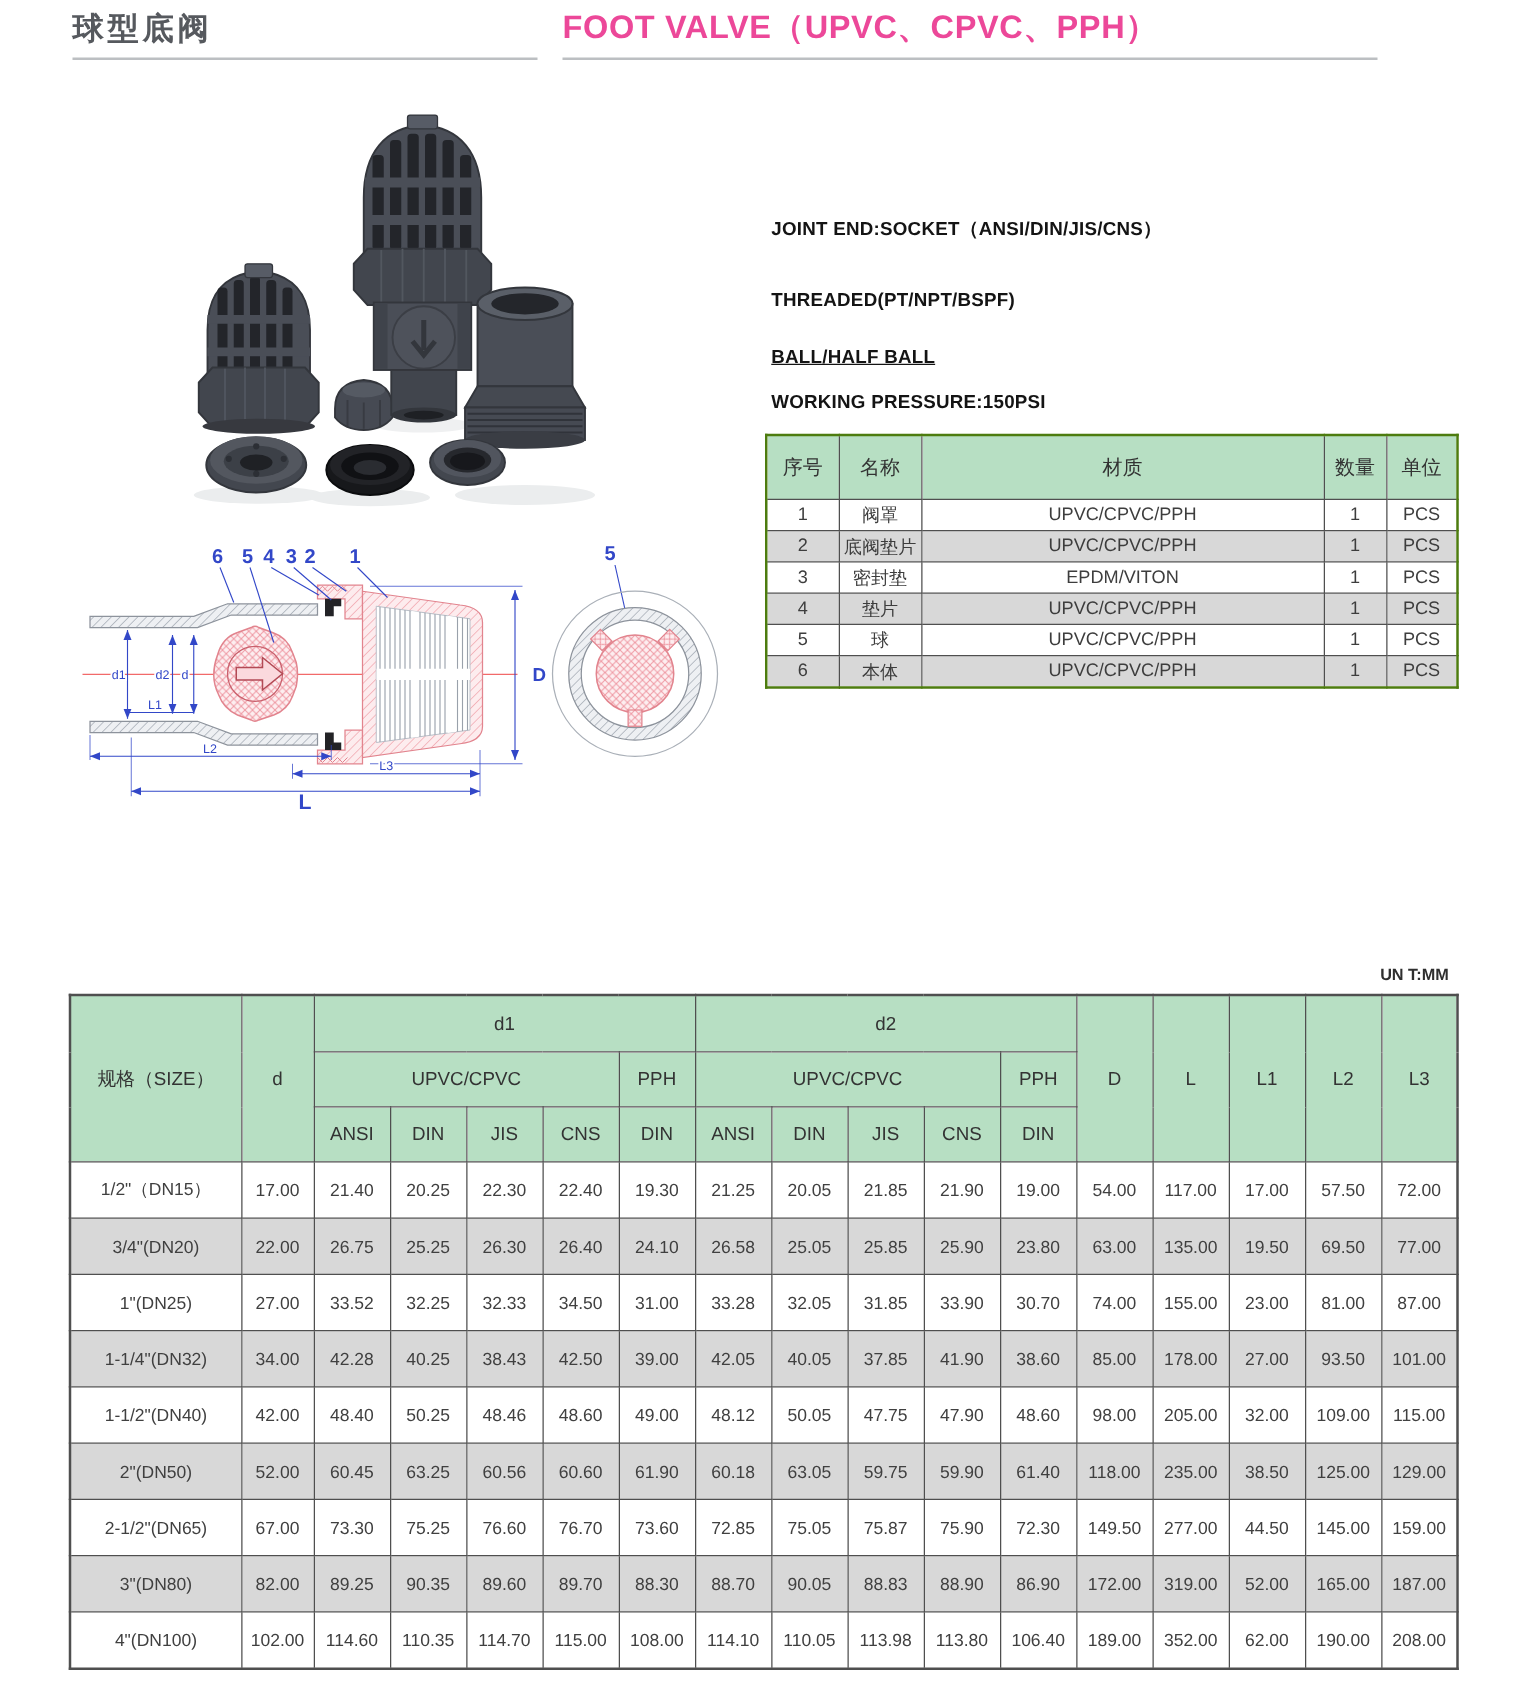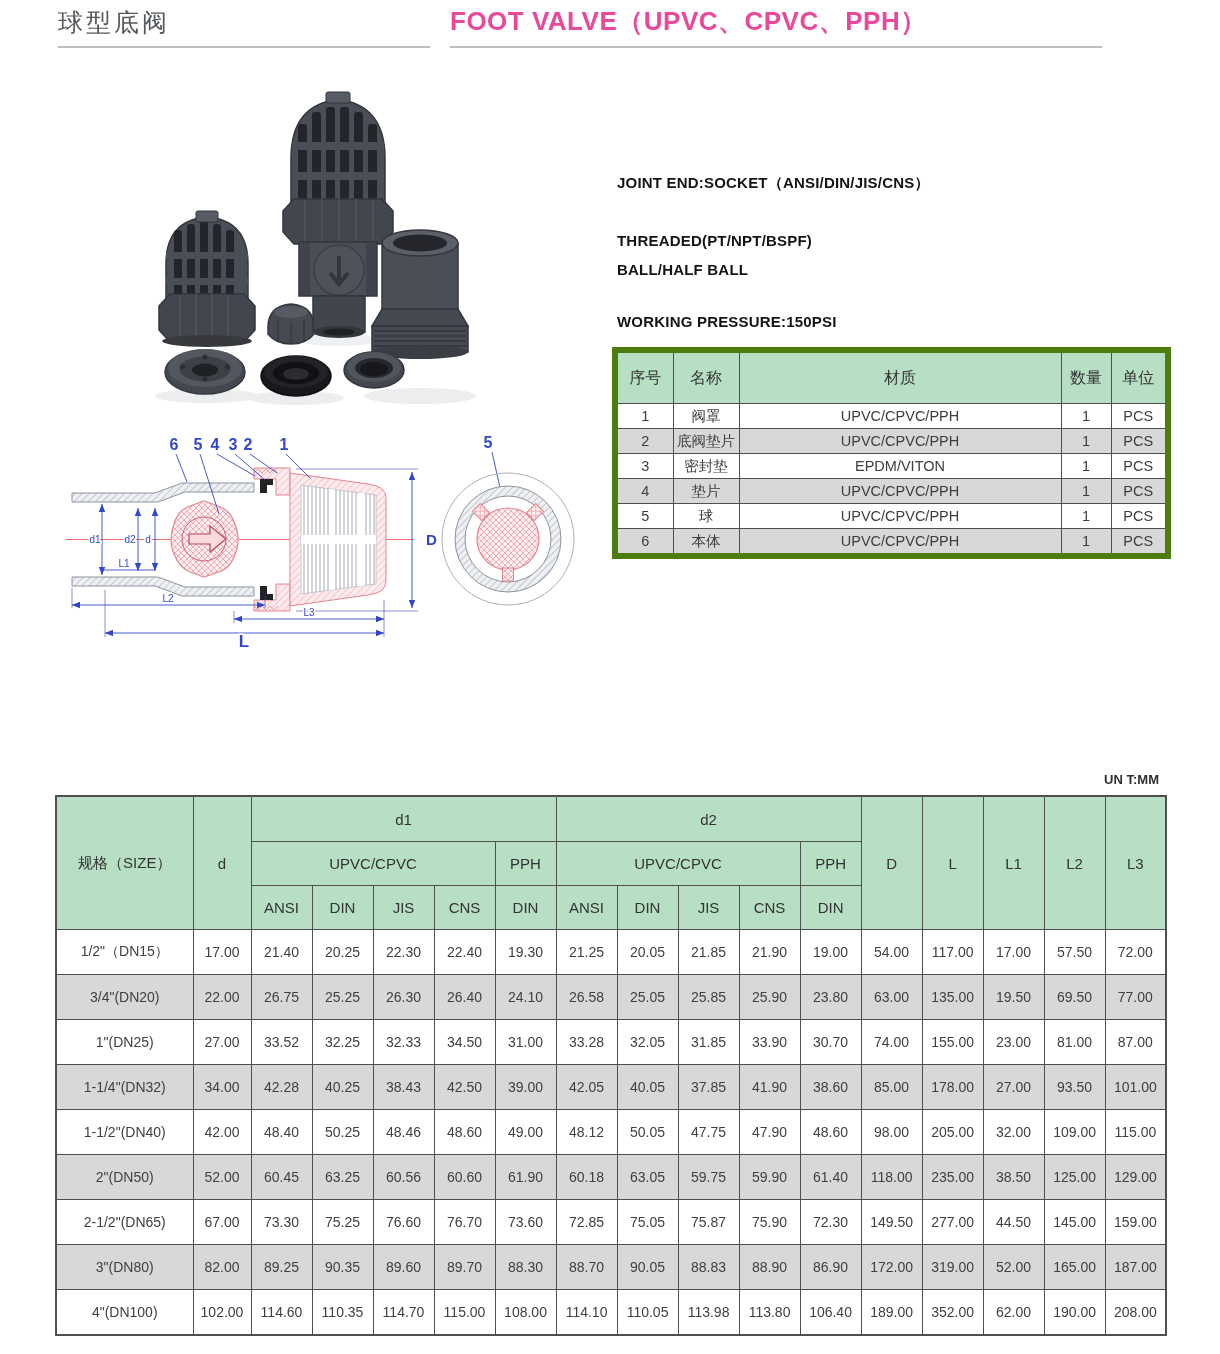--- a/index.html
+++ b/index.html
@@ -1,32 +1,32 @@
 <!DOCTYPE html>
 <html><head>
 <meta charset="utf-8">
 <style>
   html,body{margin:0;padding:0;background:#fff;}
   .page{position:relative;width:1220px;height:1354px;background:#fff;overflow:hidden;
         font-family:"Liberation Sans","DejaVu Sans",sans-serif;color:#3d3d3d;}
   .abs{position:absolute;}
-  .title-zh{left:58px;top:6px;font-size:25px;font-weight:normal;color:#56595e;letter-spacing:3px;}
+  .title-zh{left:58px;top:6px;font-size:25px;font-weight:bold;color:#56595e;letter-spacing:3px;}
   .title-en{left:450px;top:4px;font-size:26px;font-weight:bold;color:#ec4899;letter-spacing:0.5px;}
   .rule{height:2px;background:#bcbfc2;}
   .rule-left{left:58px;top:46px;width:372px;}
   .rule-right{left:450px;top:46px;width:652px;}
   .spec{left:617px;font-size:15px;font-weight:bold;color:#141414;letter-spacing:0.2px;}
-  .spec1{top:174px;} .spec2{top:232px;} .spec3{top:261px;} .spec4{top:313px;}
+  .spec1{top:174px;} .spec2{top:232px;} .spec3{top:277px;text-decoration:underline;} .spec4{top:313px;}
   .tbl{border-collapse:collapse;table-layout:fixed;color:#3d3d3d;}
   .tbl th,.tbl td{border:1.5px solid #4f4f4f;text-align:center;vertical-align:middle;
                   font-weight:normal;padding:0;overflow:hidden;white-space:nowrap;}
   .tbl thead th{background:#b7dfc3;}
   .tbl tr.alt{background:#d8d8d8;}
   .parts{left:612px;top:347px;width:553px;}
-  .parts table{width:553px;border:6px solid #4d7c0f;}
+  .parts table{width:553px;border:2px solid #4d7c0f;}
   .parts thead th{height:50px;font-size:16px;color:#333;}
   .parts td{height:24px;font-size:14.5px;}
   .dim{left:55px;top:795px;width:1110px;}
   .dim table{width:1110px;border:2.5px solid #4f4f4f;}
   .dim thead th{font-size:15px;color:#333;}
   .dim tr.h1 th{height:44px;} .dim tr.h2 th{height:43px;} .dim tr.h3 th{height:43px;text-align:center;}
   .dim td{height:44px;font-size:14px;color:#404040;}
   .unit-note{left:55px;top:772px;width:1104px;text-align:right;font-size:13px;
              font-weight:bold;color:#2f2f2f;}
   svg text{font-family:"Liberation Sans","DejaVu Sans",sans-serif;}

